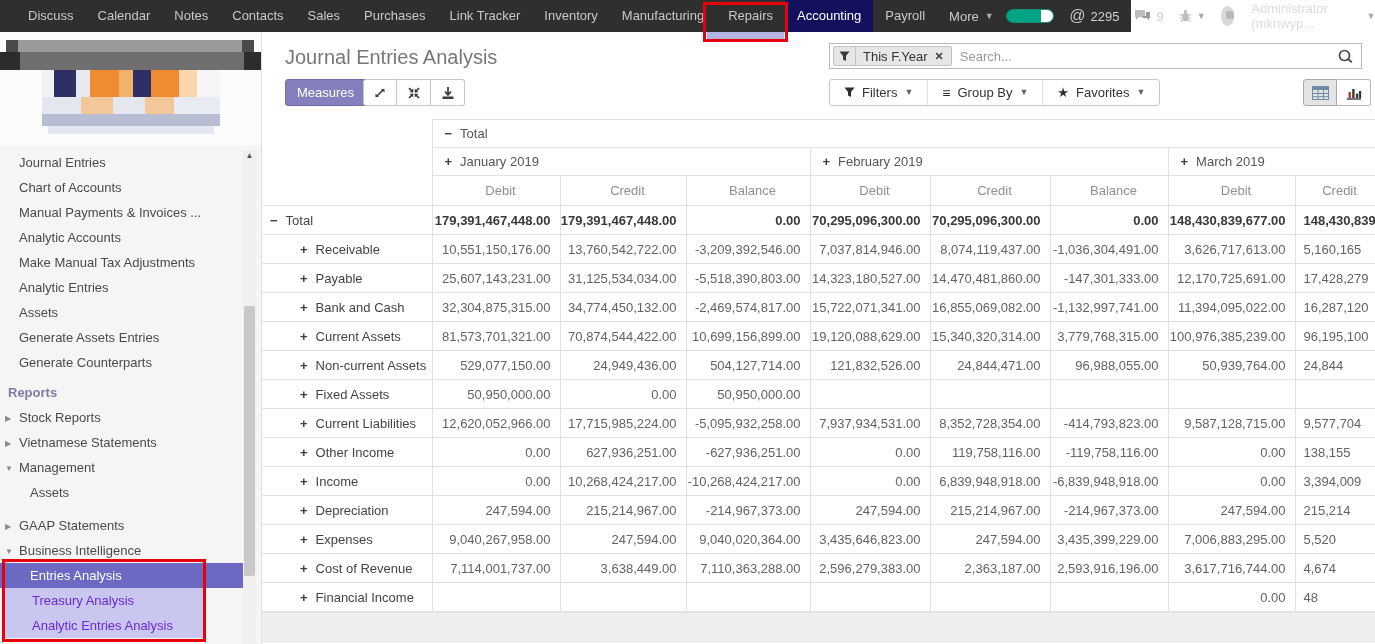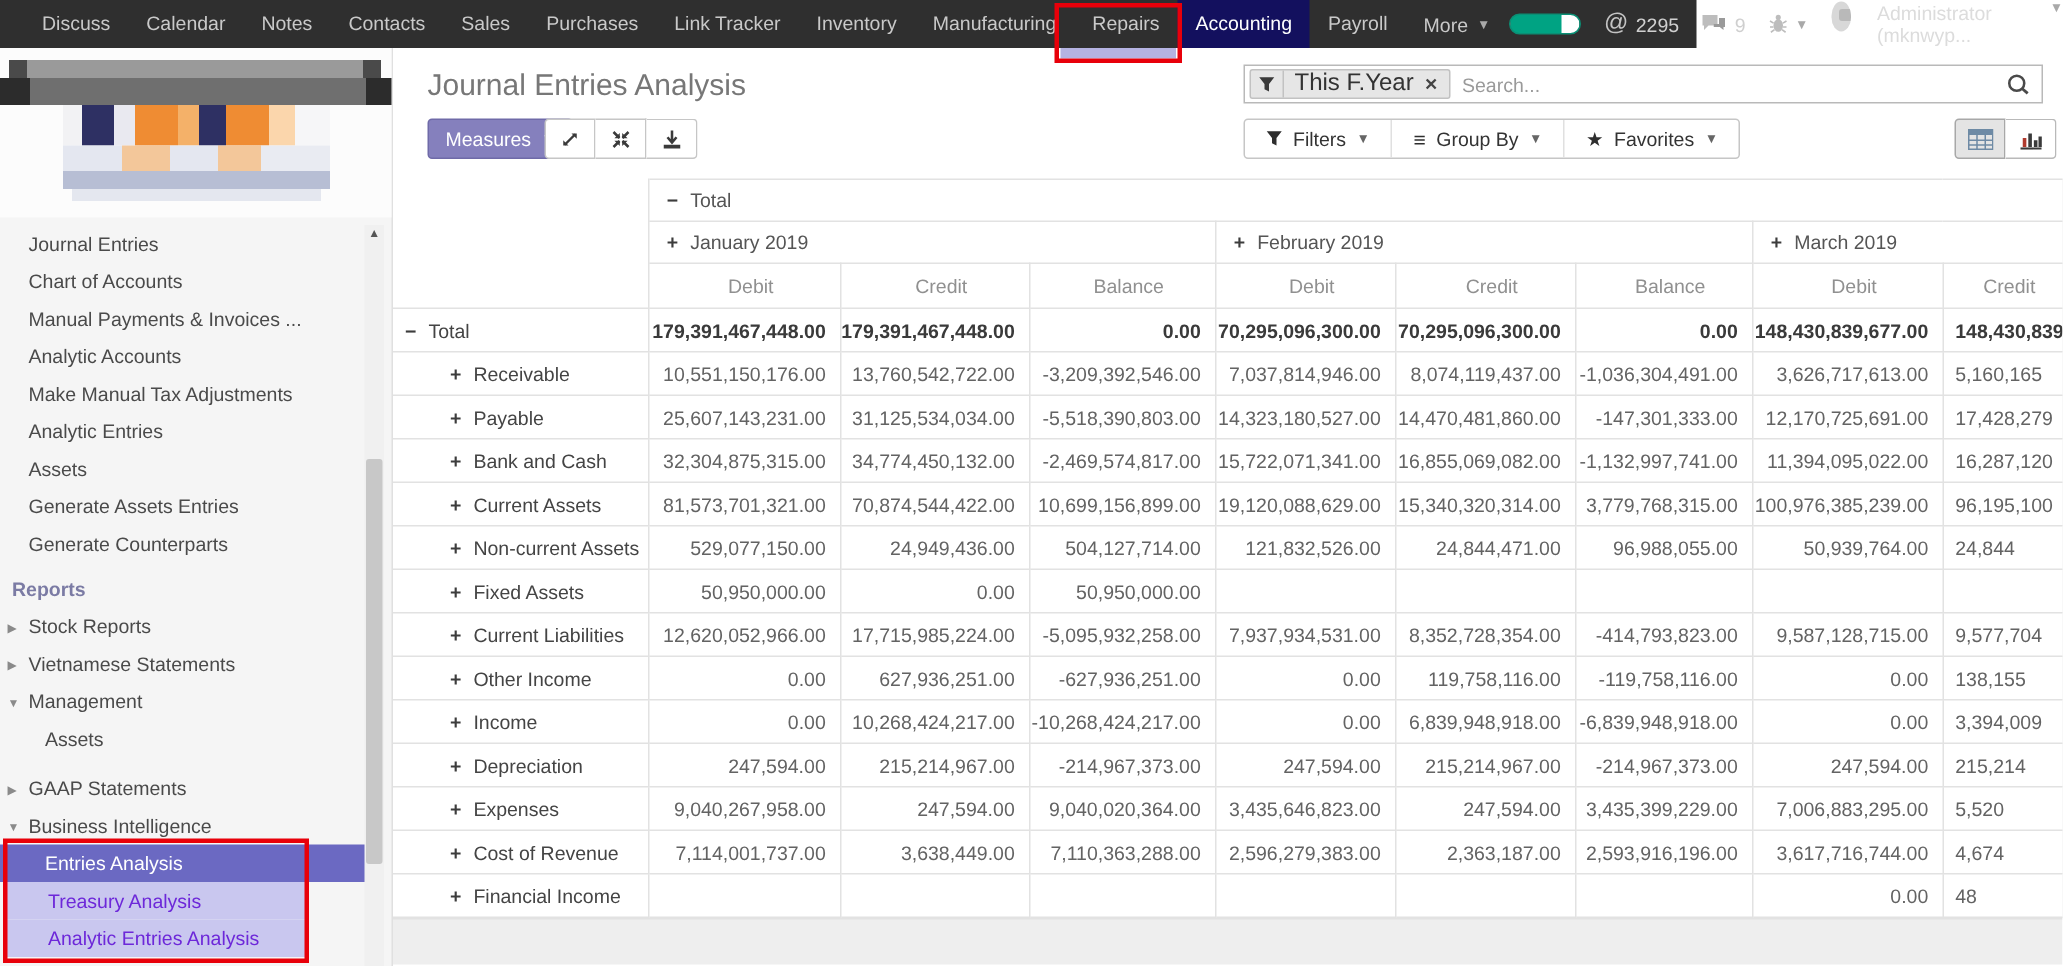--- a/index.html
+++ b/index.html
@@ -12,21 +12,21 @@
   .nav-item{padding:0 12px;line-height:32px;white-space:nowrap;cursor:pointer}
   .nav-item.active{background:#13105e;color:#fff}
   .nav-more{display:flex;align-items:center;gap:6px;padding:0 12px;cursor:pointer}
   .caret{font-size:9px;color:#a9a9a9;line-height:1}
   .top-right{margin-left:auto;display:flex;align-items:center;gap:15px;padding-right:14px}
   .pill{width:64px;height:14px;border-radius:7px;background:linear-gradient(90deg,#00a383 0 74%,#ffffff 74%);border:1px solid #0b8f75}
   .tcount{display:flex;align-items:center;gap:5px;color:#cfcfcf}
   .at{font-size:16px;color:#c4c4c4}
   .avatar{width:20px;height:20px;border-radius:50%;background:#d8d8d8;position:relative;overflow:hidden}
   .avatar:after{content:"";position:absolute;left:5px;top:5px;width:10px;height:8px;border-radius:2px;background:#b9b9b9}
-  .user{display:flex;align-items:flex-start;gap:17px;color:#dcdcdc;cursor:pointer}
+  .user{display:flex;align-items:center;gap:17px;color:#dcdcdc;cursor:pointer}
 
   
   .ann{position:absolute;border:3px solid #e8000a;z-index:60;pointer-events:none}
   #ann-accounting{left:703px;top:2px;width:85px;height:40px}
   #ann-accounting-fill{position:absolute;left:707px;top:31px;width:77px;height:8px;background:#b5b3e2;z-index:25}
   #ann-sidebar{left:2px;top:559px;width:204px;height:83px}
 
   
   .sidebar{position:absolute;left:0;top:32px;width:262px;height:612px;background:#f5f5f5;border-right:1px solid #e0e0e0;z-index:10}
   .logo{position:relative;height:113px;background:#fcfcfc;overflow:hidden}
@@ -57,21 +57,21 @@
   .btn-measures{position:absolute;left:23px;top:47px;height:27px;padding:0 11px;background:#8580bd;border:1px solid #6f6aa8;border-radius:3px;color:#fff;font-size:13px;display:flex;align-items:center;gap:7px;cursor:pointer}
   .btn-measures .caret{color:#e8e8f5}
   .igroup{position:absolute;left:101px;top:47px;display:flex}
   .ibtn{width:34px;height:27px;background:#fff;border:1px solid #c6c6c6;border-left:none;display:flex;align-items:center;justify-content:center;cursor:pointer}
   .ibtn:first-child{border-left:1px solid #c6c6c6;border-radius:3px 0 0 3px}
   .ibtn:last-child{border-radius:0 3px 3px 0}
 
   .search{position:absolute;top:11px;right:13px;width:533px;height:26px;border:1px solid #b9b9b9;background:#fff;display:flex;align-items:center}
   .facet{display:flex;align-items:center;margin-left:3px;height:20px;background:#e6e6e6;border:1px solid #c2c2c2;border-radius:2px}
   .fic{width:22px;height:100%;display:flex;align-items:center;justify-content:center;border-right:1px solid #c2c2c2}
-  .ftx{padding:0 7px;font-size:16px;color:#333;white-space:nowrap}
+  .ftx{padding:0 7px;font-size:13px;color:#333;white-space:nowrap}
   .fx{padding:0 7px 0 0;font-size:11px;color:#444;font-weight:bold;cursor:pointer}
   .search input{flex:1;min-width:0;border:none;outline:none;background:transparent;font-size:13px;color:#737373;padding-left:8px}
   .search input::placeholder{color:#9a9a9a}
   .mag{margin-right:8px;display:flex;cursor:pointer}
 
   .fgroup{position:absolute;top:47px;left:567px;display:flex;height:27px;border:1px solid #c6c6c6;border-radius:3px;background:#fff;overflow:hidden}
   .fbtn{display:flex;align-items:center;gap:7px;padding:0 14px;font-size:13px;color:#333;border-left:1px solid #e0e0e0;cursor:pointer;white-space:nowrap}
   .fbtn:first-child{border-left:none}
   .fbtn .caret{color:#666}
   .star{font-size:13px;color:#2e2e2e;line-height:1}

